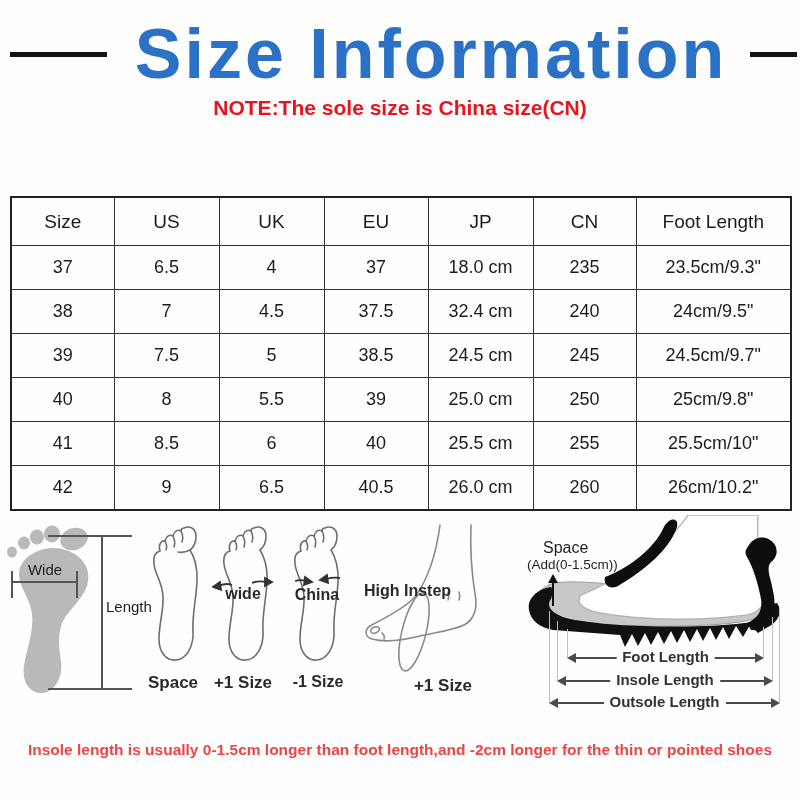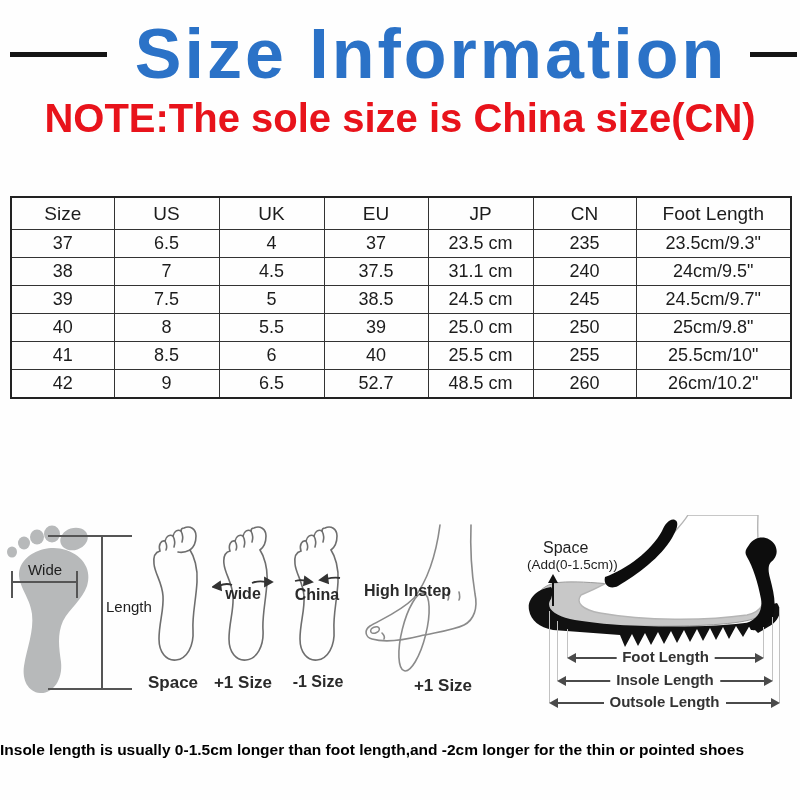--- a/index.html
+++ b/index.html
@@ -5,27 +5,27 @@
   html,body{margin:0;padding:0;background:#fff;}
   .canvas{position:relative;width:800px;height:800px;background:#fefefe;overflow:hidden;
           font-family:"Liberation Sans",sans-serif;}
   .abs{position:absolute;}
 
   
   .title-rule{position:absolute;top:52px;height:5px;background:#151515;}
   .page-title{position:absolute;top:16px;left:62px;right:0;text-align:center;
               font-size:70px;line-height:76px;font-weight:bold;color:#2b72c7;letter-spacing:3px;}
   .note-line{position:absolute;top:96px;left:0;right:0;text-align:center;
-             font-size:40px;font-weight:bold;color:#e8131b;}
+             font-size:21px;font-weight:bold;color:#e8131b;}
 
   
   table.size-table{position:absolute;left:10px;top:196px;width:780px;border-collapse:collapse;
                    table-layout:fixed;border:2px solid #222;}
   .size-table th,.size-table td{border:1px solid #333;text-align:center;vertical-align:middle;
-                   font-weight:normal;color:#1c1c1c;padding:0;}
+                   font-weight:normal;color:#1c1c1c;padding:8px;}
   .size-table th{height:31px;font-size:19px;}
   .size-table td{height:27px;font-size:18px;}
 
   
   .shape-heading{position:absolute;top:460px;left:0;right:0;text-align:center;
                  font-size:29px;font-weight:bold;color:#d8121c;}
 
   
   .diagram-label{position:absolute;font-weight:bold;color:#2a2a2a;font-size:16px;text-align:center;white-space:nowrap;}
   .small-label{position:absolute;font-weight:normal;color:#1e1e1e;font-size:15px;white-space:nowrap;}
@@ -41,22 +41,22 @@
                  border-top:5px solid transparent;border-bottom:5px solid transparent;border-left:9px solid #4a4a4a;}
   .measure .lbl{position:absolute;left:50%;top:-2px;transform:translateX(-50%);
                 background:#fefefe;padding:0 6px;font-size:15px;font-weight:bold;color:#333;white-space:nowrap;}
   .guide{position:absolute;width:1px;background:#c2c2c2;}
 
   .space-arrowhead{position:absolute;width:0;height:0;
                    border-left:5px solid transparent;border-right:5px solid transparent;border-bottom:9px solid #111;}
   .space-arrowline{position:absolute;width:2px;background:#111;}
 
   
-  .footer-note{position:absolute;top:741px;left:0;right:0;text-align:left;
-               font-size:15.5px;font-weight:bold;color:#000000;white-space:nowrap;}
+  .footer-note{position:absolute;top:741px;left:0;right:0;text-align:center;
+               font-size:15.5px;font-weight:bold;color:#ef4444;white-space:nowrap;}
 </style>
 </head>
 <body>
 
 <div class="canvas">
 
   <div class="title-rule" style="left:10px;width:97px;"></div>
   <div class="title-rule" style="left:750px;width:47px;"></div>
   <div class="page-title">Size Information</div>
   <div class="note-line">NOTE:The sole size is China size(CN)</div>
@@ -81,30 +81,30 @@
         <th>CN</th>
         <th>Foot Length</th>
       </tr>
     </thead>
     <tbody>
       <tr>
         <td>37</td>
         <td>6.5</td>
         <td>4</td>
         <td>37</td>
-        <td>23.5 cm</td>
+        <td>18.0 cm</td>
         <td>235</td>
         <td>23.5cm/9.3"</td>
       </tr>
       <tr>
         <td>38</td>
         <td>7</td>
         <td>4.5</td>
         <td>37.5</td>
-        <td>31.1 cm</td>
+        <td>32.4 cm</td>
         <td>240</td>
         <td>24cm/9.5"</td>
       </tr>
       <tr>
         <td>39</td>
         <td>7.5</td>
         <td>5</td>
         <td>38.5</td>
         <td>24.5 cm</td>
         <td>245</td>
@@ -125,22 +125,22 @@
         <td>6</td>
         <td>40</td>
         <td>25.5 cm</td>
         <td>255</td>
         <td>25.5cm/10"</td>
       </tr>
       <tr>
         <td>42</td>
         <td>9</td>
         <td>6.5</td>
-        <td>52.7</td>
-        <td>48.5 cm</td>
+        <td>40.5</td>
+        <td>26.0 cm</td>
         <td>260</td>
         <td>26cm/10.2"</td>
       </tr>
     </tbody>
   </table>
 
 
   <svg class="abs" style="left:2px;top:524px;" width="100" height="180" viewBox="0 0 100 180">
     <ellipse cx="72" cy="15" rx="14" ry="11" transform="rotate(-18 72 15)" fill="#b7b9ba"></ellipse>
     <ellipse cx="50" cy="10" rx="8" ry="8.5" fill="#b7b9ba"></ellipse>

